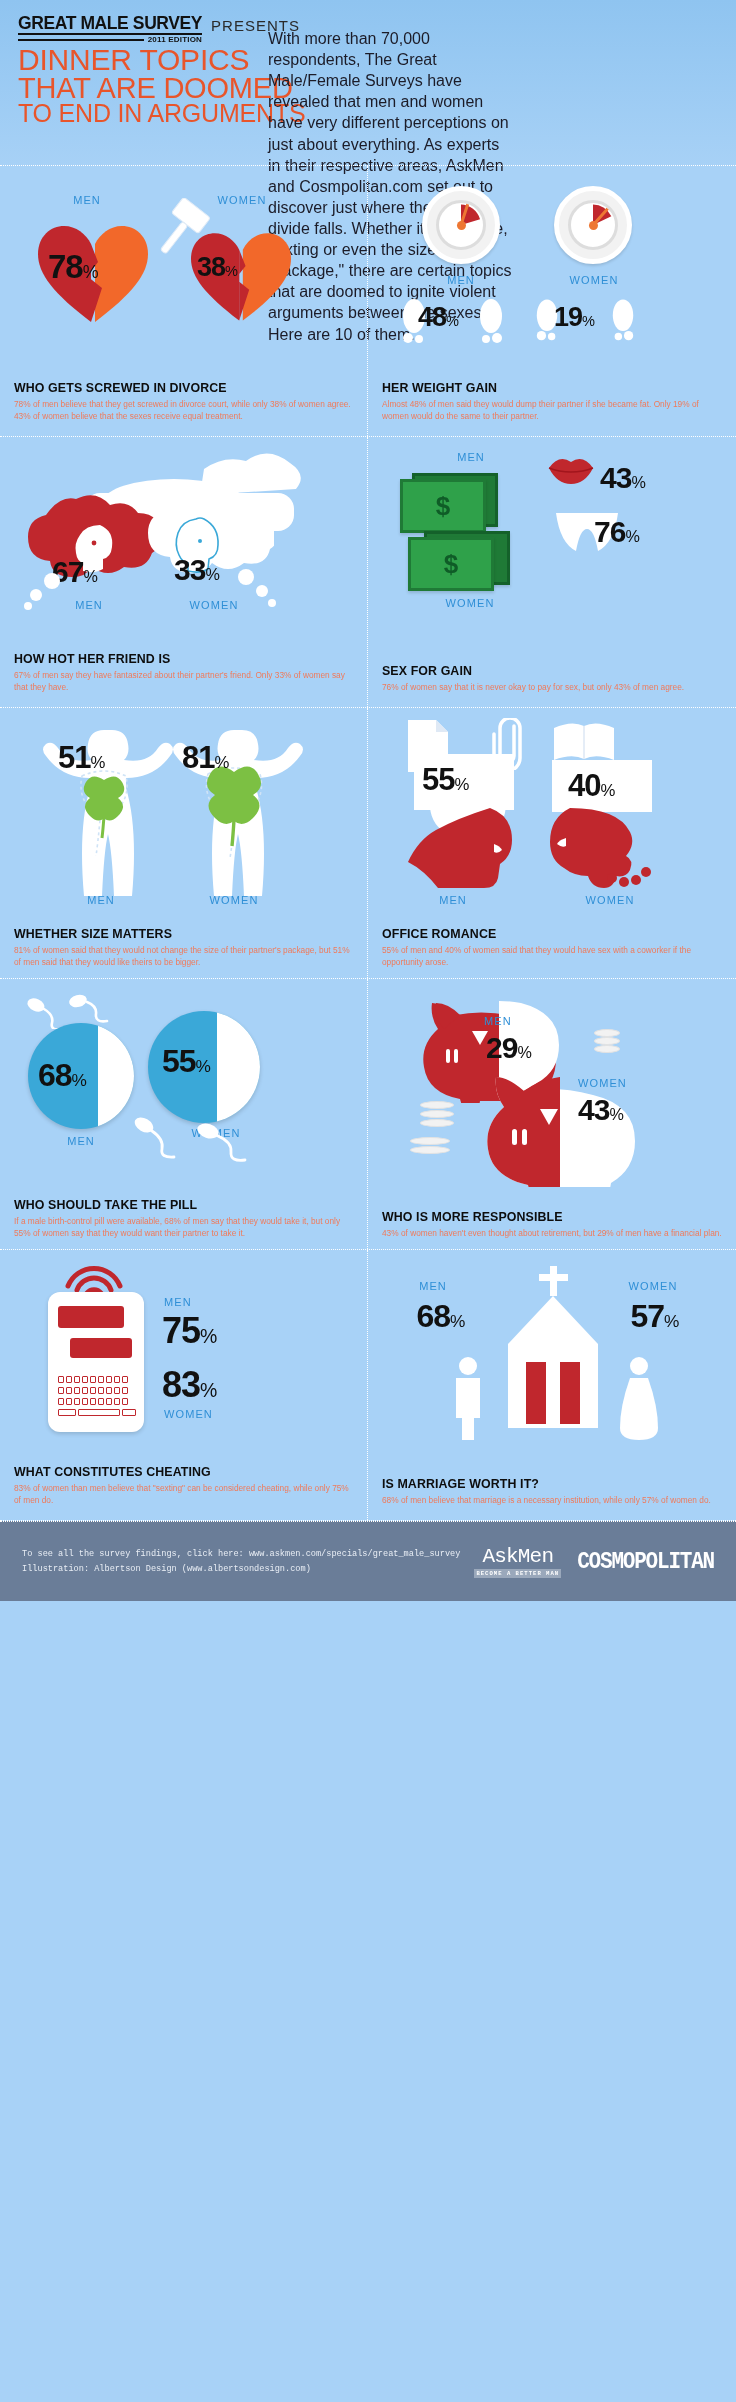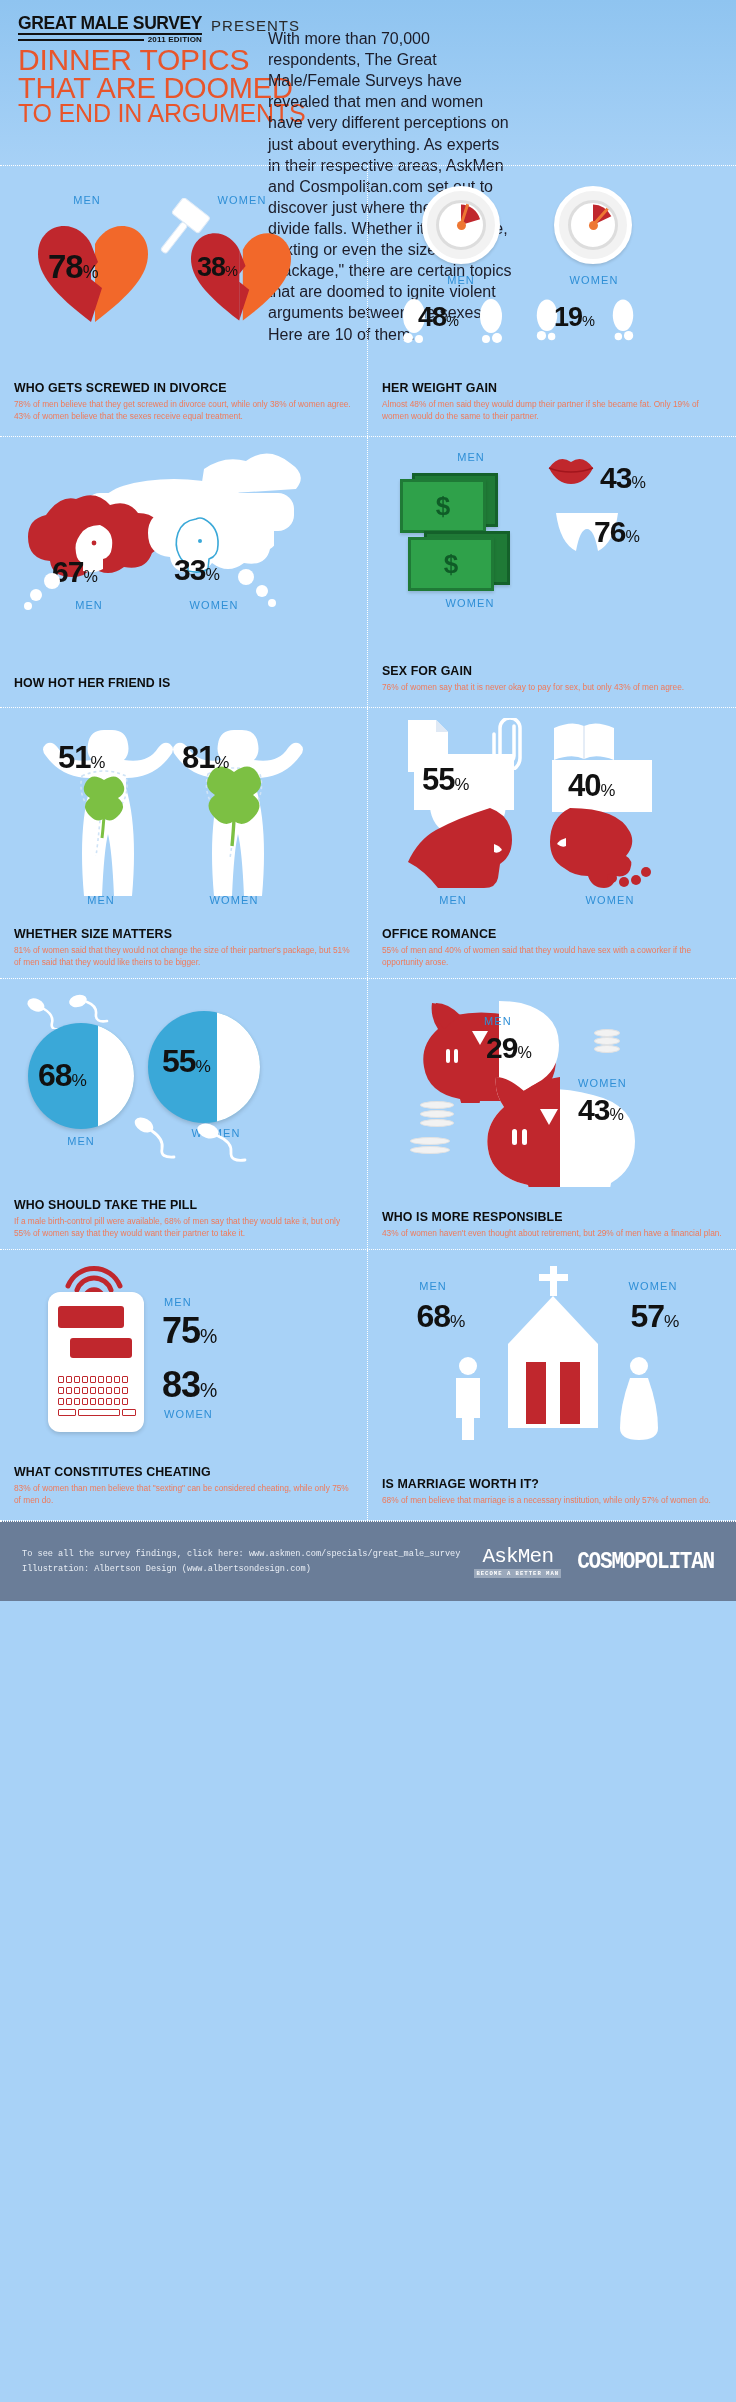--- a/index.html
+++ b/index.html
@@ -334,20 +334,21 @@
             <circle cx="10" cy="8" r="8" fill="#fff"></circle>
               <circle cx="26" cy="22" r="6" fill="#fff"></circle>
               <circle cx="36" cy="34" r="4" fill="#fff"></circle>
           </svg>
 
           <div class="lbl" style="position:absolute;left:30px;top:152px;width:90px;">MEN</div>
           <div class="lbl" style="position:absolute;left:150px;top:152px;width:100px;">WOMEN</div>
         </div>
         <div class="caption">
           <div class="cap-title">HOW HOT HER FRIEND IS</div>
+          <div class="cap-body">67% of men say they have fantasized about their partner's friend. Only 33% of women say that they have.</div>
         </div>
       </div>
 
       <div class="cell">
         <div class="art">
           <div class="lbl" style="position:absolute;left:44px;top:4px;width:90px;">MEN</div>
 
           <div class="bill" style="left:30px;top:26px;width:86px;height:54px;background:#1f7a36;border-color:#14612a;"></div>
           <div class="bill" style="left:18px;top:32px;width:86px;height:54px;">
             <div class="dollar">$</div>

